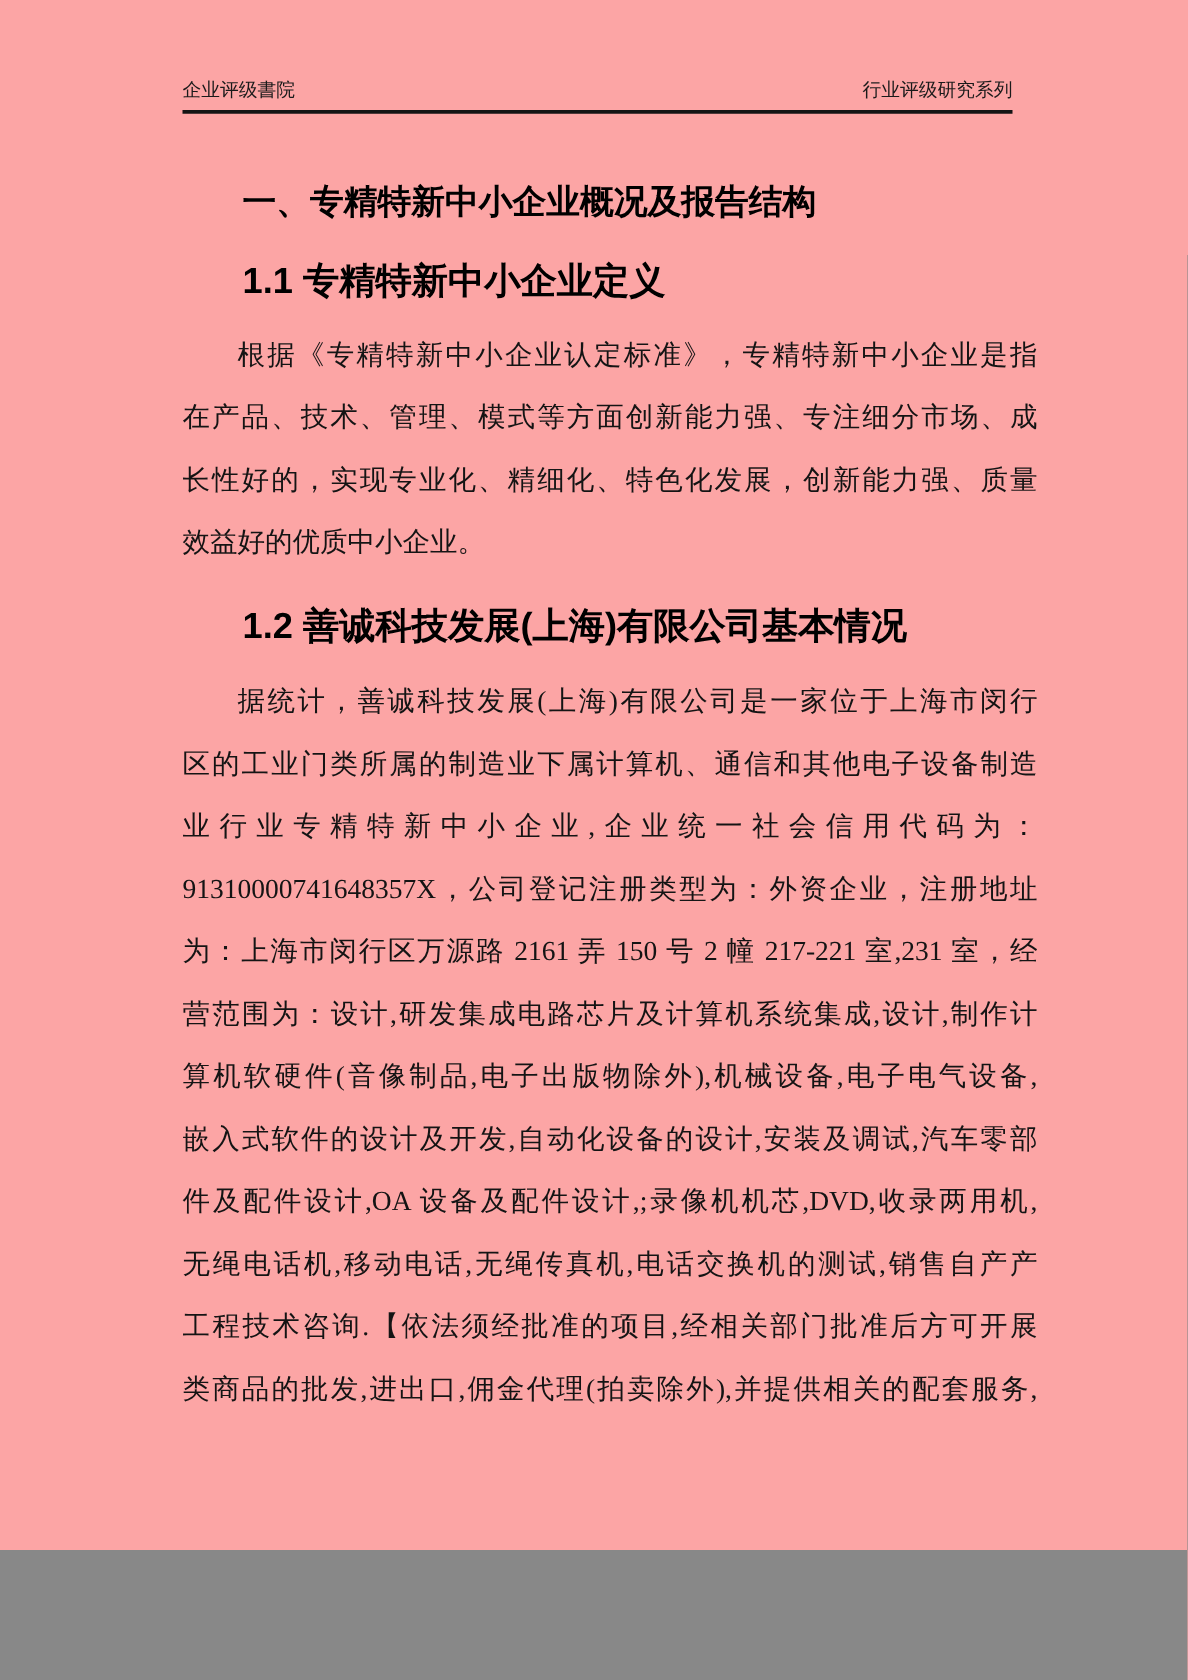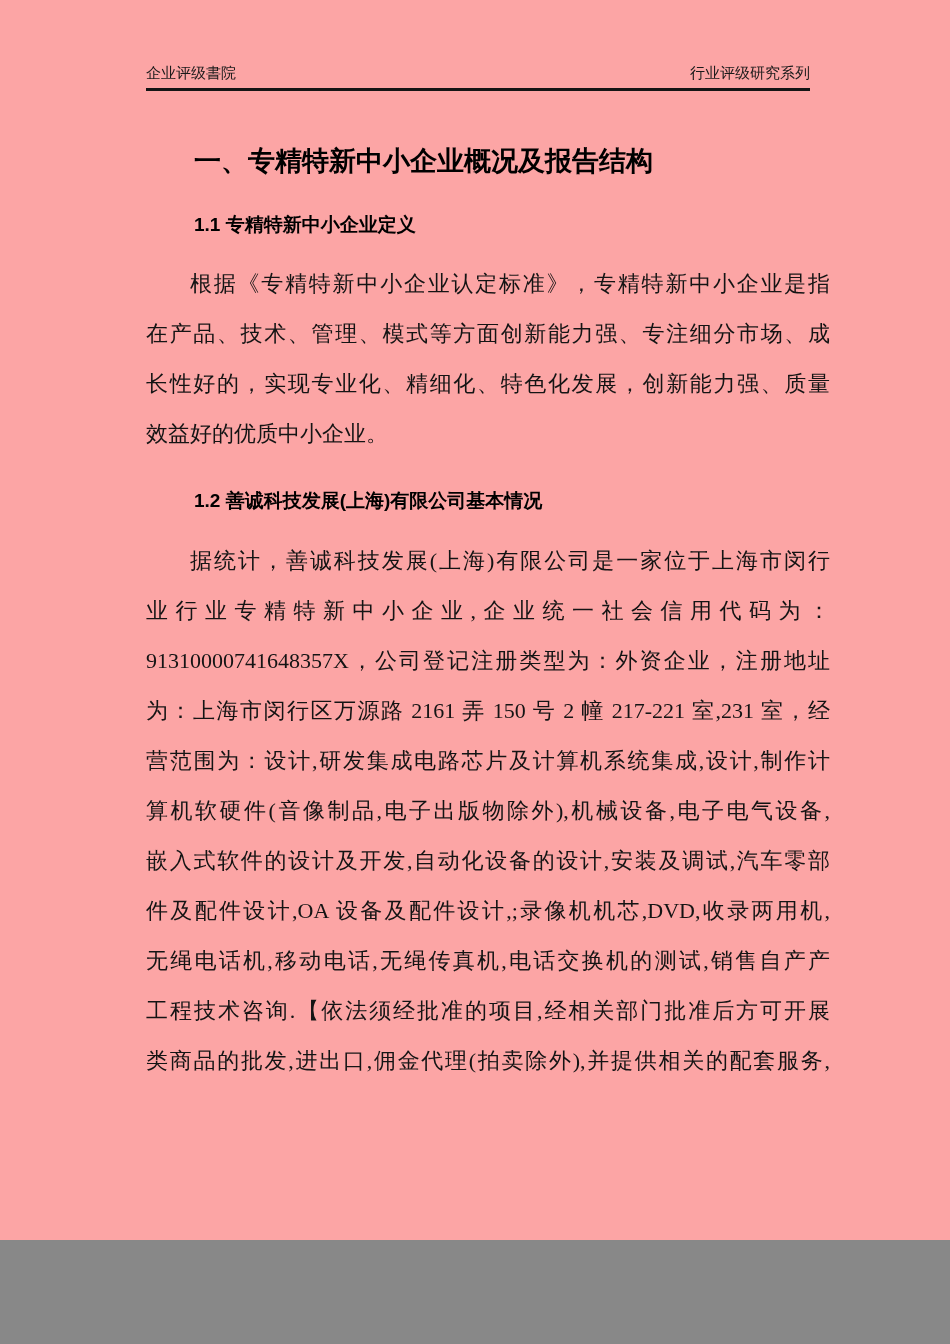--- a/index.html
+++ b/index.html
@@ -36,21 +36,21 @@
     font-weight: 700;
     font-size: 27px;
     line-height: 32px;
     color: #000000;
   }
   .h2-heading {
     margin: 34px 140px 0 146px;
     padding-left: 48px;
     font-family: "Liberation Sans", "DejaVu Sans", sans-serif;
     font-weight: 700;
-    font-size: 19px;
+    font-size: 29px;
     line-height: 28px;
     color: #000000;
   }
   .h2-heading.second {
     margin-top: 28px;
   }
   .paragraph {
     margin: 20px 120px 0 146px;
   }
   .paragraph.second {
@@ -101,20 +101,21 @@
       <div class="para-line indent-first">根据《专精特新中小企业认定标准》，专精特新中小企业是指</div>
       <div class="para-line">在产品、技术、管理、模式等方面创新能力强、专注细分市场、成</div>
       <div class="para-line">长性好的，实现专业化、精细化、特色化发展，创新能力强、质量</div>
       <div class="para-line last-left">效益好的优质中小企业。</div>
     </div>
 
   <div class="h2-heading second">1.2 善诚科技发展(上海)有限公司基本情况</div>
 
   <div class="paragraph second">
       <div class="para-line indent-first">据统计，善诚科技发展(上海)有限公司是一家位于上海市闵行</div>
+      <div class="para-line">区的工业门类所属的制造业下属计算机、通信和其他电子设备制造</div>
       <div class="para-line">业行业专精特新中小企业,企业统一社会信用代码为：</div>
       <div class="para-line">91310000741648357X，公司登记注册类型为：外资企业，注册地址</div>
       <div class="para-line">为：上海市闵行区万源路 2161 弄 150 号 2 幢 217-221 室,231 室，经</div>
       <div class="para-line">营范围为：设计,研发集成电路芯片及计算机系统集成,设计,制作计</div>
       <div class="para-line">算机软硬件(音像制品,电子出版物除外),机械设备,电子电气设备,</div>
       <div class="para-line">嵌入式软件的设计及开发,自动化设备的设计,安装及调试,汽车零部</div>
       <div class="para-line">件及配件设计,OA 设备及配件设计,;录像机机芯,DVD,收录两用机,</div>
       <div class="para-line">无绳电话机,移动电话,无绳传真机,电话交换机的测试,销售自产产</div>
       <div class="para-line">工程技术咨询.【依法须经批准的项目,经相关部门批准后方可开展</div>
       <div class="para-line">类商品的批发,进出口,佣金代理(拍卖除外),并提供相关的配套服务,</div>

